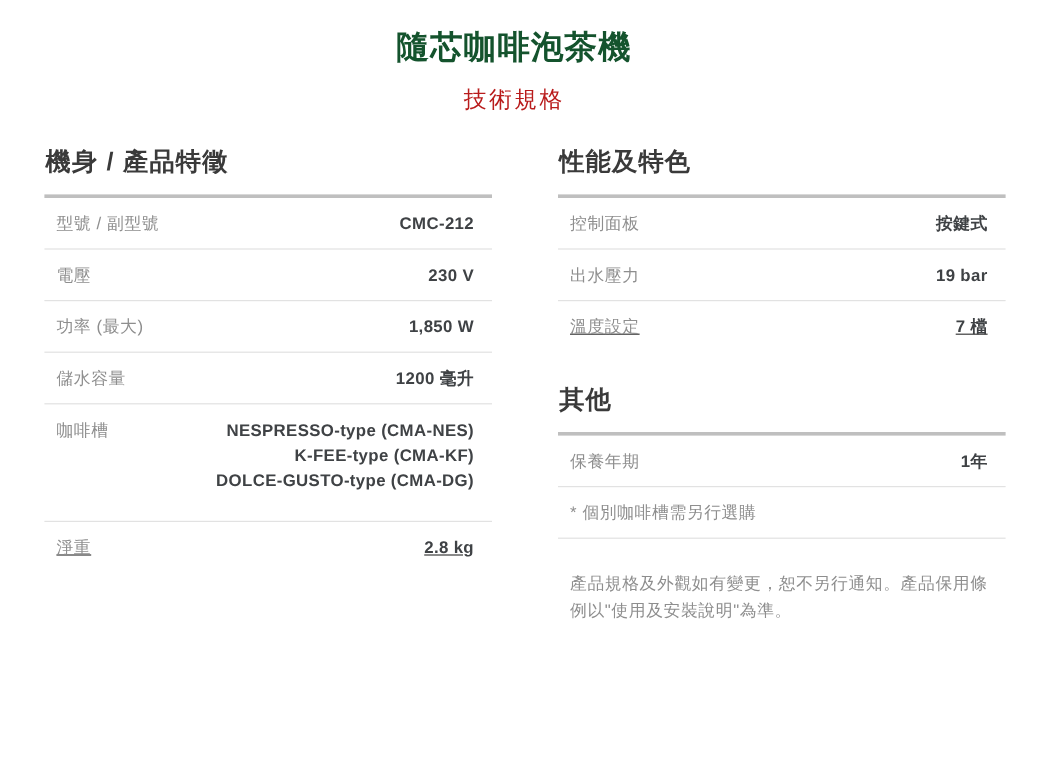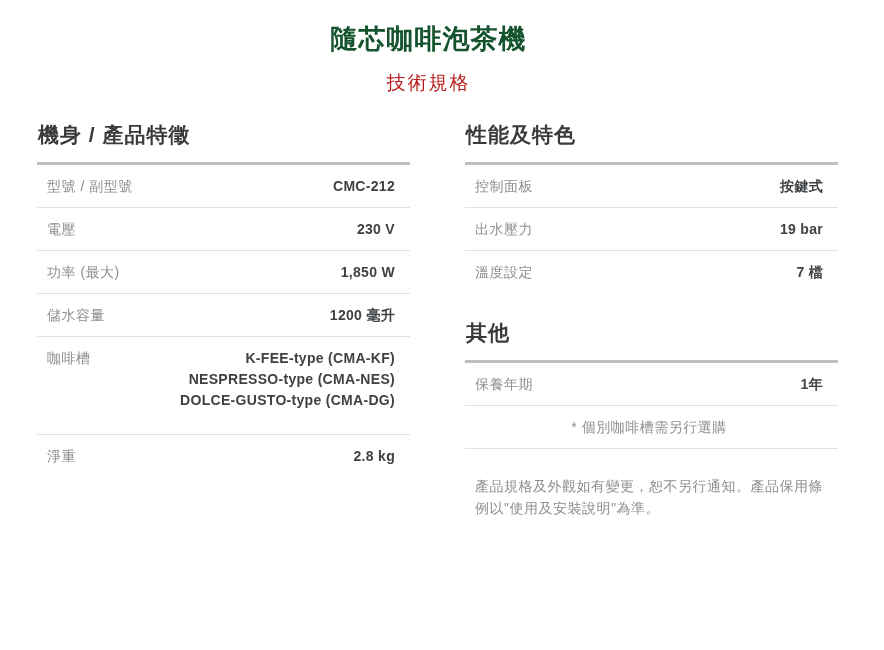--- a/index.html
+++ b/index.html
@@ -36,34 +36,34 @@
   }
   .section-heading.spaced { margin-top: 26px; }
 
   .spec-row {
     display: flex; justify-content: space-between; align-items: flex-start;
     padding: 13px 15px 13px 10px;
     border-bottom: 1px solid #e2e2e2;
     font-size: 14px; line-height: 16px;
   }
   .spec-row.multiline { padding-top: 11px; padding-bottom: 23px; line-height: 21px; }
-  .spec-row.no-border { border-bottom: none; }
+  .spec-row.no-border { border-bottom: none; text-decoration: underline; }
 
   .label { color: #8e8e8e; letter-spacing: 0.5px; white-space: nowrap; }
   .value {
     font-weight: bold; color: #3f4245; text-align: right;
     letter-spacing: 0.3px;
   }
   .vline { display: block; }
 
   .footnote {
     padding: 13px 15px 13px 10px;
     border-bottom: 1px solid #e2e2e2;
     font-size: 14px; line-height: 16px;
-    color: #8e8e8e; letter-spacing: 0.5px; text-align: center;
+    color: #8e8e8e; letter-spacing: 0.5px;
   }
   .disclaimer {
     padding: 12px 10px 0 10px;
     font-size: 14px; line-height: 22px;
     color: #8e8e8e; letter-spacing: 0.5px;
   }
 </style>
 </head>
 <body>
 
@@ -95,22 +95,22 @@
       </div>
 
       <div class="spec-row">
         <span class="label">儲水容量</span>
         <span class="value">1200 毫升</span>
       </div>
 
       <div class="spec-row multiline">
         <span class="label">咖啡槽</span>
         <span class="value">
+          <span class="vline">NESPRESSO-type (CMA-NES)</span>
           <span class="vline">K-FEE-type (CMA-KF)</span>
-          <span class="vline">NESPRESSO-type (CMA-NES)</span>
           <span class="vline">DOLCE-GUSTO-type (CMA-DG)</span>
         </span>
       </div>
 
 
 
 
       <div class="spec-row no-border">
         <span class="label">淨重</span>
         <span class="value">2.8 kg</span>

